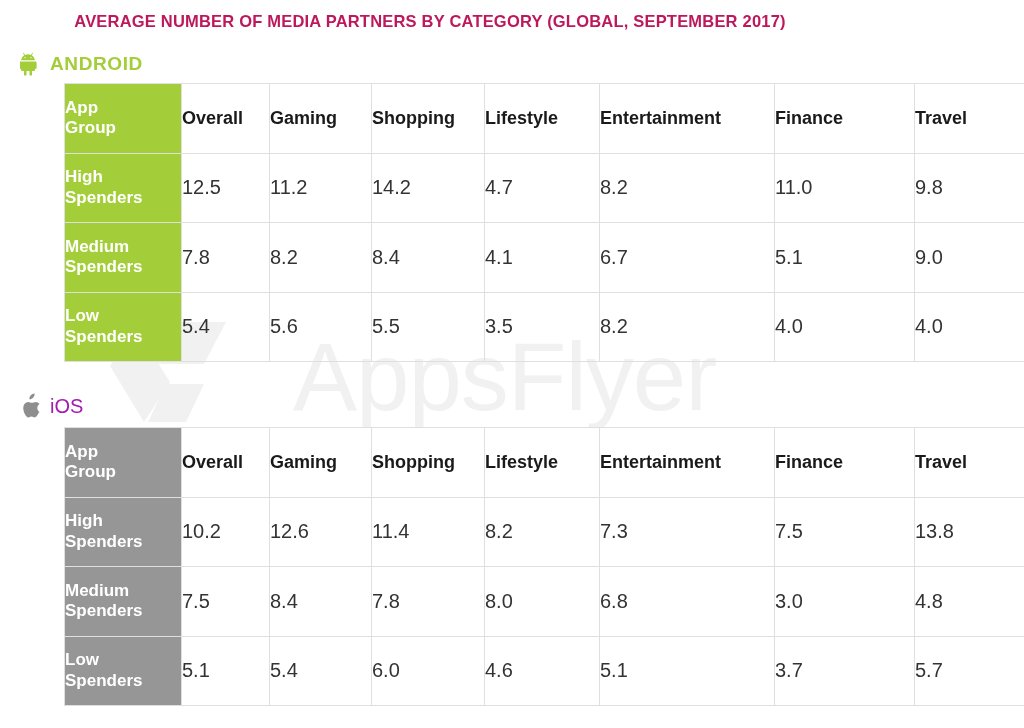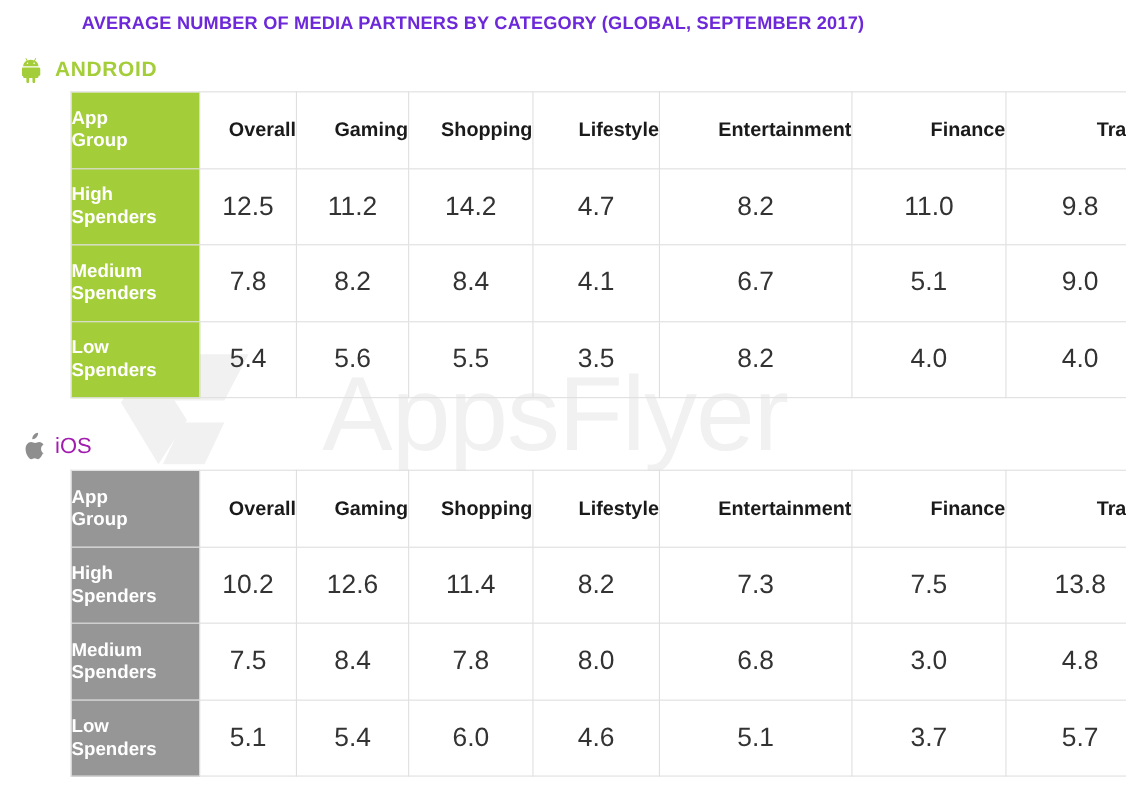--- a/index.html
+++ b/index.html
@@ -31,21 +31,21 @@
   }
 
   
   .title {
     position: absolute;
     top: 12px; left: 0; width: 860px;
     text-align: center;
     font-size: 16.5px;
     font-weight: 700;
     letter-spacing: 0.2px;
-    color: #6d28d9;
+    color: #be185d;
     z-index: 2;
   }
 
   
   .plat {
     position: absolute;
     display: flex;
     align-items: center;
     gap: 8px;
     z-index: 2;
@@ -84,42 +84,41 @@
   .c-group { width: 117px; }
   .c-overall { width: 88px; }
   .c-gaming { width: 102px; }
   .c-shopping { width: 113px; }
   .c-lifestyle { width: 115px; }
   .c-entertainment { width: 175px; }
   .c-finance { width: 140px; }
   .c-travel { width: 135px; }
 
   .hdr-cell {
-    text-align: right;
+    text-align: left;
     font-size: 18px;
     font-weight: 700;
     color: #1a1a1a;
     background: #ffffff;
   }
   .grp-cell {
     color: #ffffff;
     font-size: 17px;
     font-weight: 700;
     padding-left: 14px;
     line-height: 1.2;
     text-align: left;
     border-color: transparent;
   }
   .android .grp-cell { background: #a4ce39; }
   .ios .grp-cell { background: #969696; }
   .grp-cell .l2 { display:block; }
 
   .val-cell {
-    text-align: center;
-    font-size: 24px;
+    font-size: 20px;
     font-weight: 400;
     color: #333333;
     background: #ffffff;
   }
   .val-cell.transparent { background: transparent; }
 </style>
 </head>
 <body>
 
 <div class="page">

